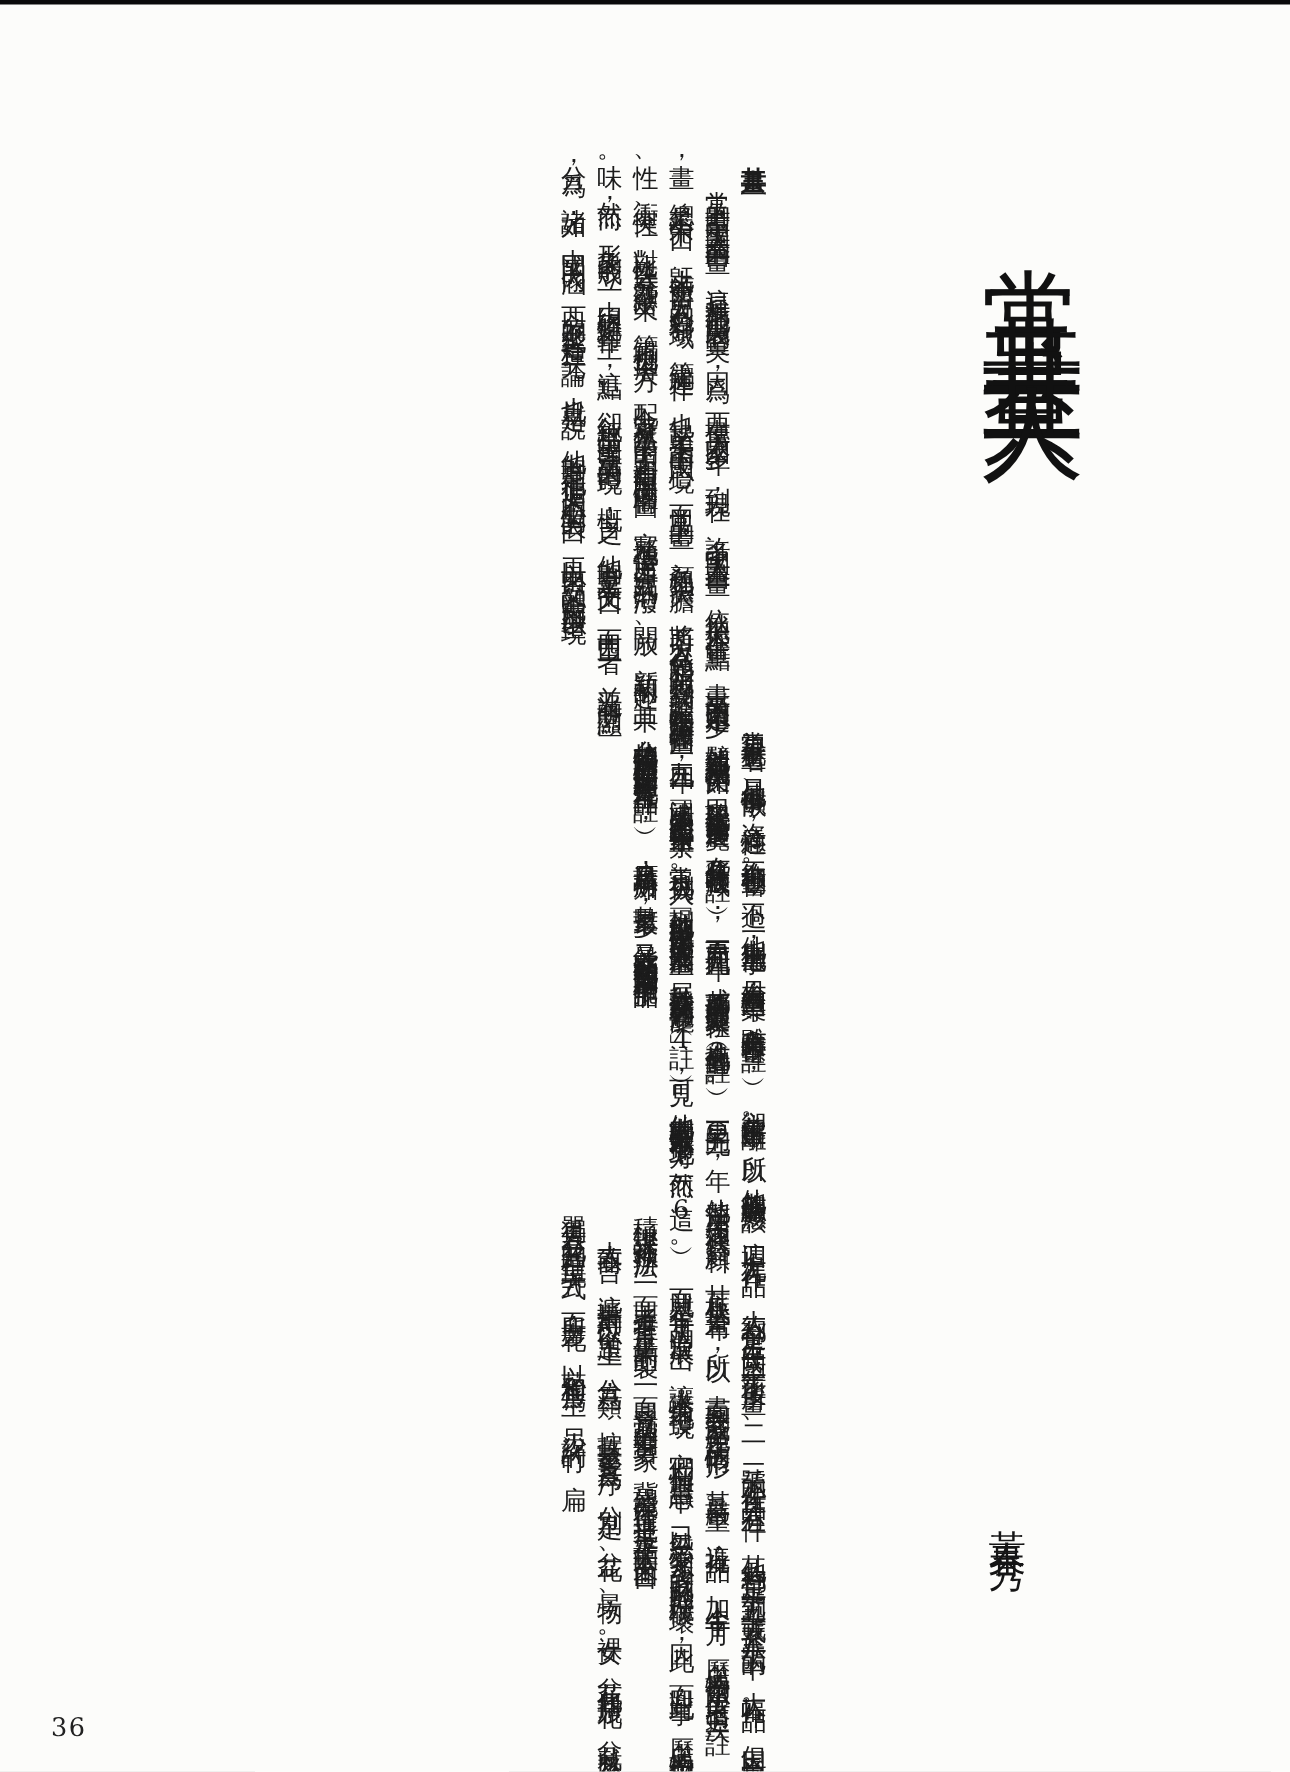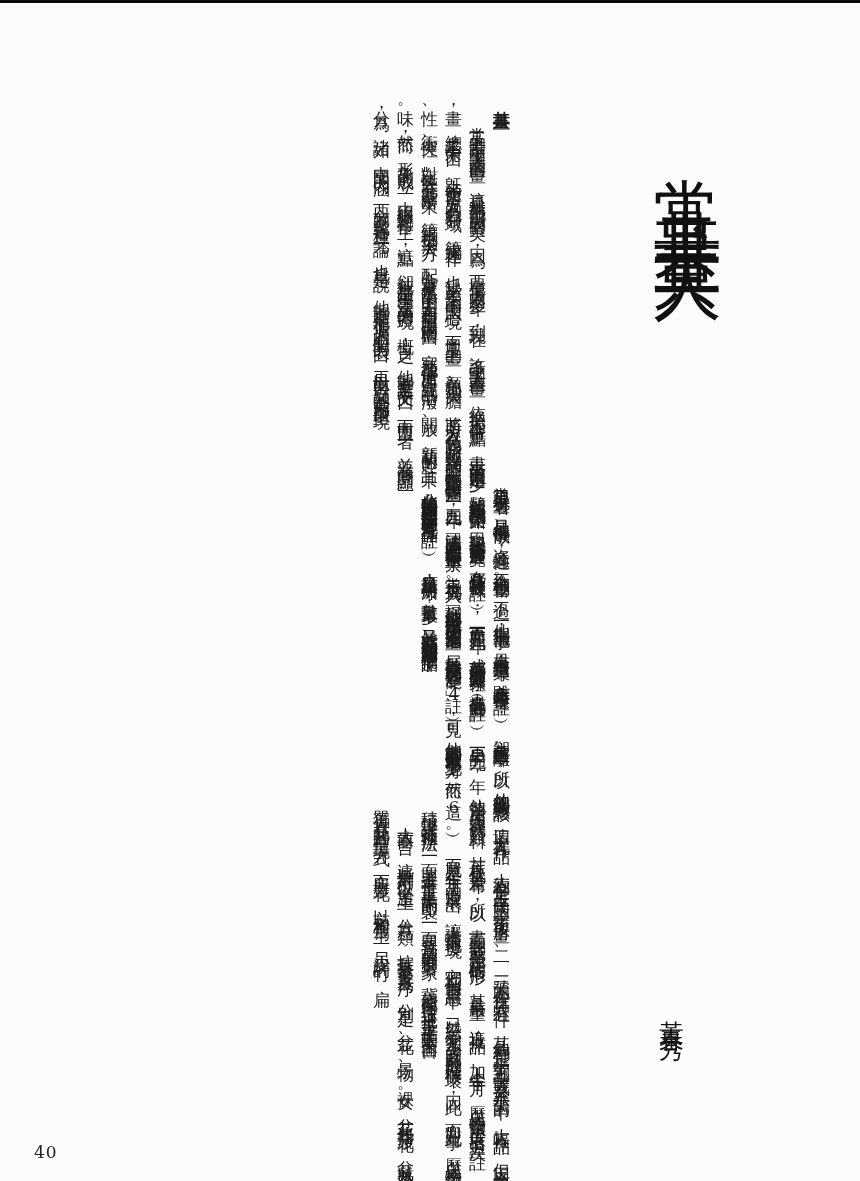--- a/index.html
+++ b/index.html
@@ -98,15 +98,15 @@
     <p class="indent">常玉很早就有畫名。只是他行事懶散、恣意適性，不夠積極勤奮。不過，他一生別無他事，只有繪畫這門專業，雖有時停頓不畫（註1），卻未曾眞正斷離。所以，他的作品總數應該還是不少。譬如他曾在紐約現代美術館、巴黎現代美術館參加過展覽，有些作品被收藏（註2）；而早在一九四一年，成都華西壩的龐薰琹家裡，也有他的畫（註3）。更早的一九三○年，他替法文本「陶潛詩集」製作插圖。一九三四年，法國出版的「當代藝術家生平字典」，常玉也被列入。提到他曾經「以中國水墨所作的速寫及油畫，展於秋季沙龍及替勒麗沙龍。」（註4）可見，他的畫的確是分散在不少地方。然而，這其中，台北植物園國立歷史博物館保存的四十九件常玉作品（註5），應該是目前所知，數量最多，又最能完整涵括他的創作風格的一批作品了。</p>
   </div>
 
   <div class="block block-3">
     <p class="indent">這四十九件作品，大約都是常玉在民國三十年前後所畫。二、三號的小件作品只有三件，其他約都是三十號到五十號或甚至八十號的中、大幅作品。但因爲常玉用油漆代替顏料、甘蔗板代替畫布；所以，畫面剝落或顏色走樣的情形，甚爲嚴重。這批作品，加上今年十月，歷史博物館至少展出過三次（註6）。而就是今年十月的這次展出，讓人驚悚地發現，它們在悄無聲息中，已然忍受不知多少的歲月的摧殘破壞。因此，面對此事，歷史博物館正積極謀求補救辦法。一面著手進行常玉畫集的印製，一面尋覓適當的補畫名家，冀望能保留住這批常玉畫作的本來面目。</p>
     <p class="indent">大致而言，這些畫約可以從主題上，分爲三類，按其數量多寡爲序，分別是：盆花、景物、裸女。盆花包括瓶花、盆栽以及少數單獨只有花的三種呈現方式。而所畫花，以菊和梅爲主，另少許的竹、扁</p>
   </div>
 
   <div class="author">黃春秀</div>
 
-  <div class="page-number">40</div>
+  <div class="page-number">36</div>
 
 </div>
 
 </body></html>

